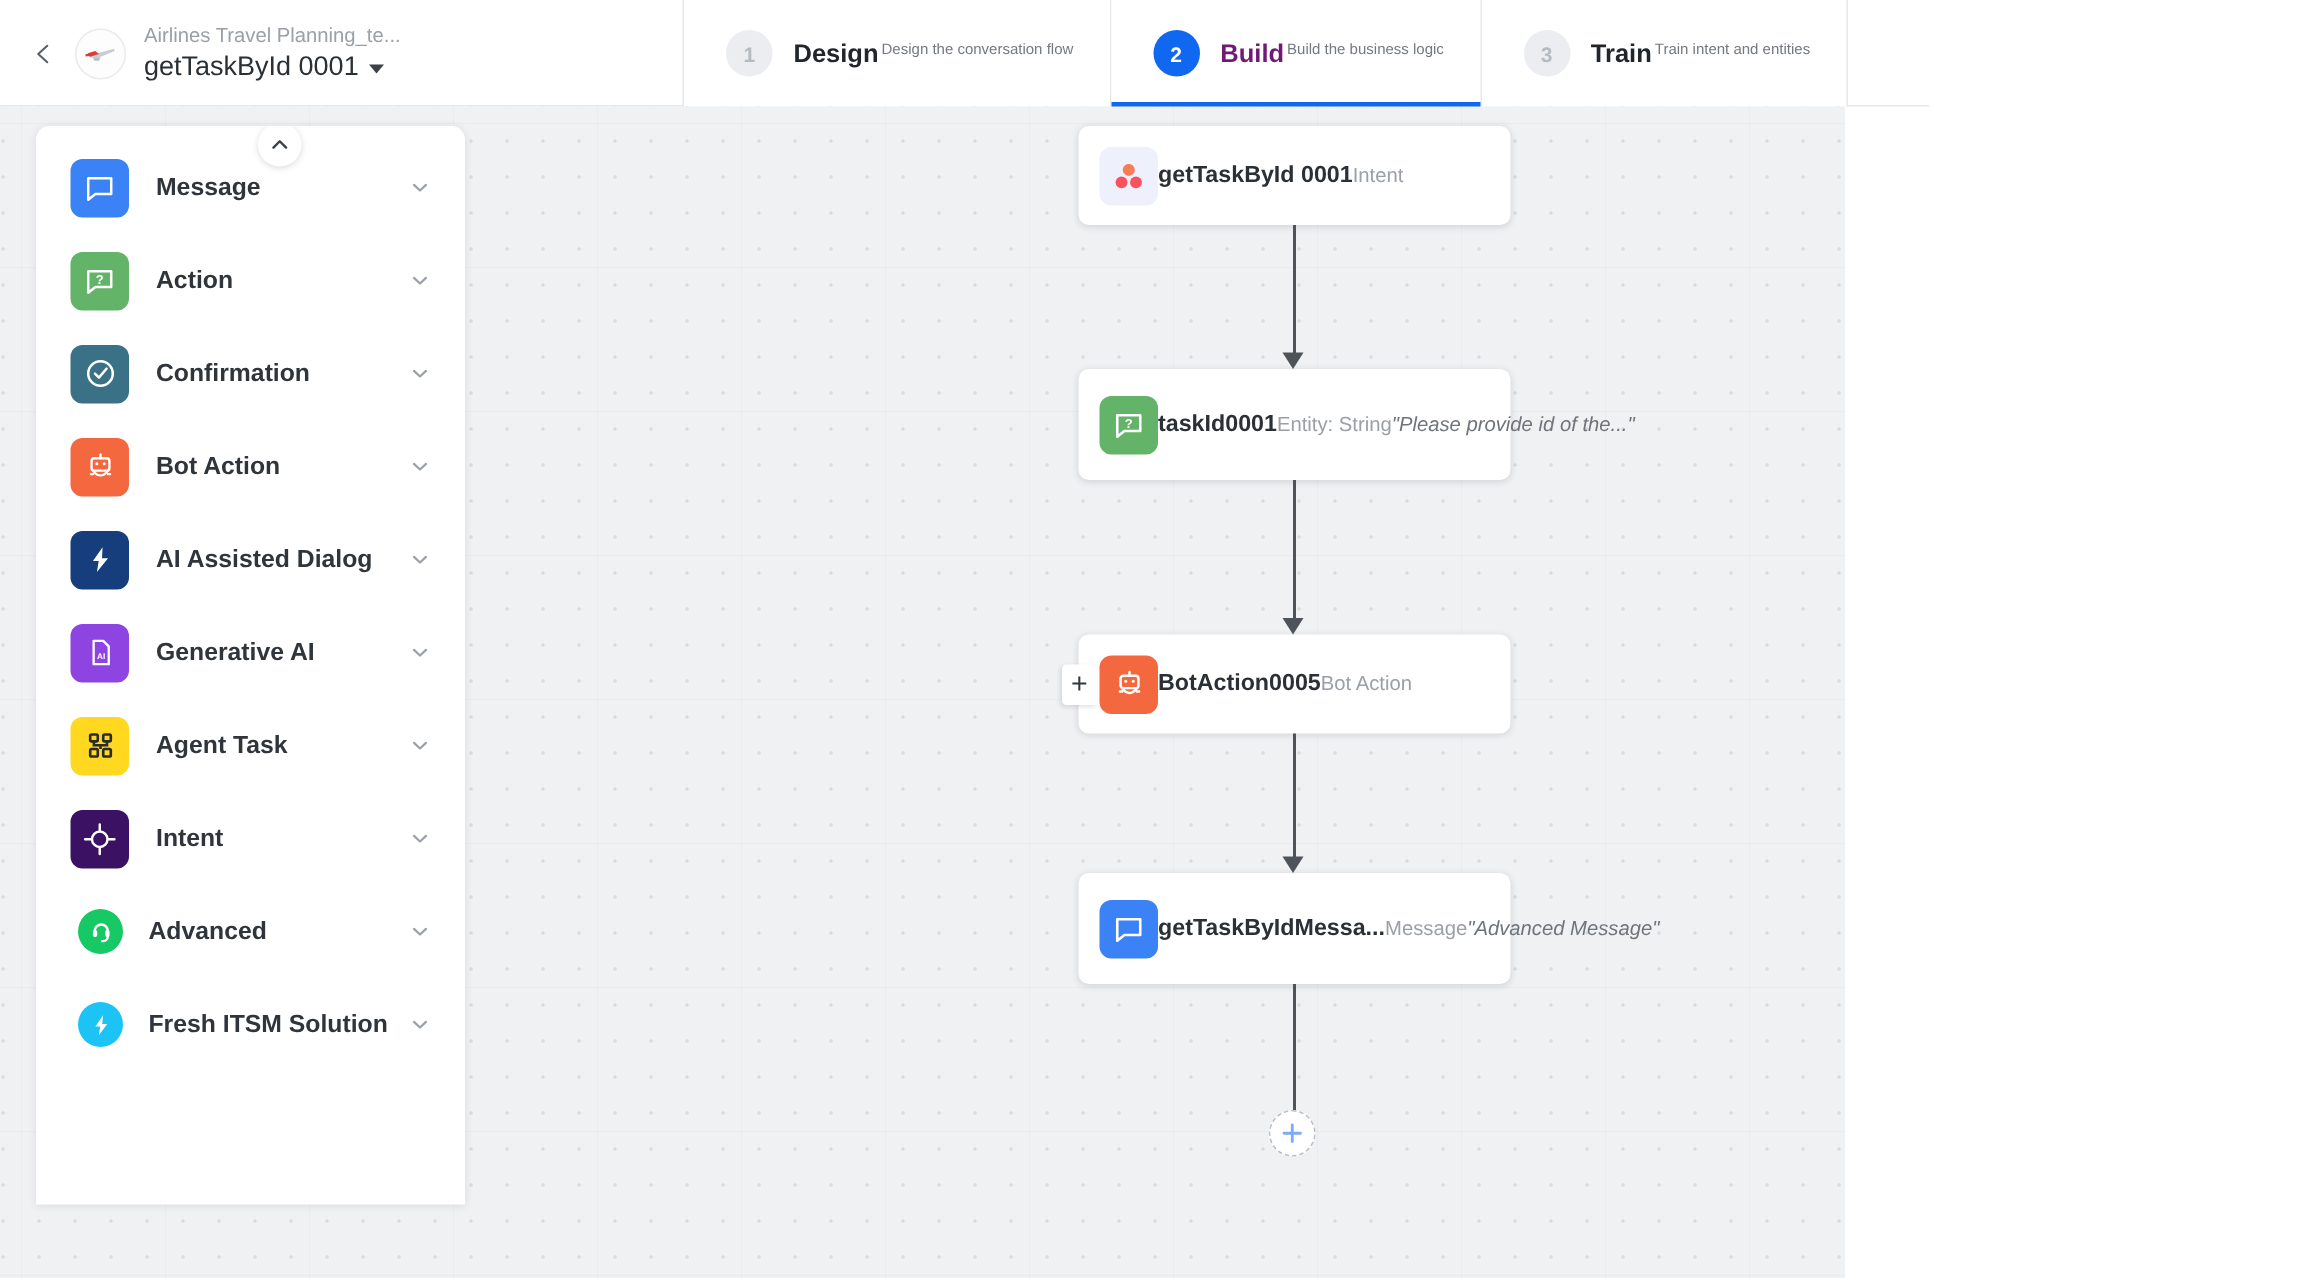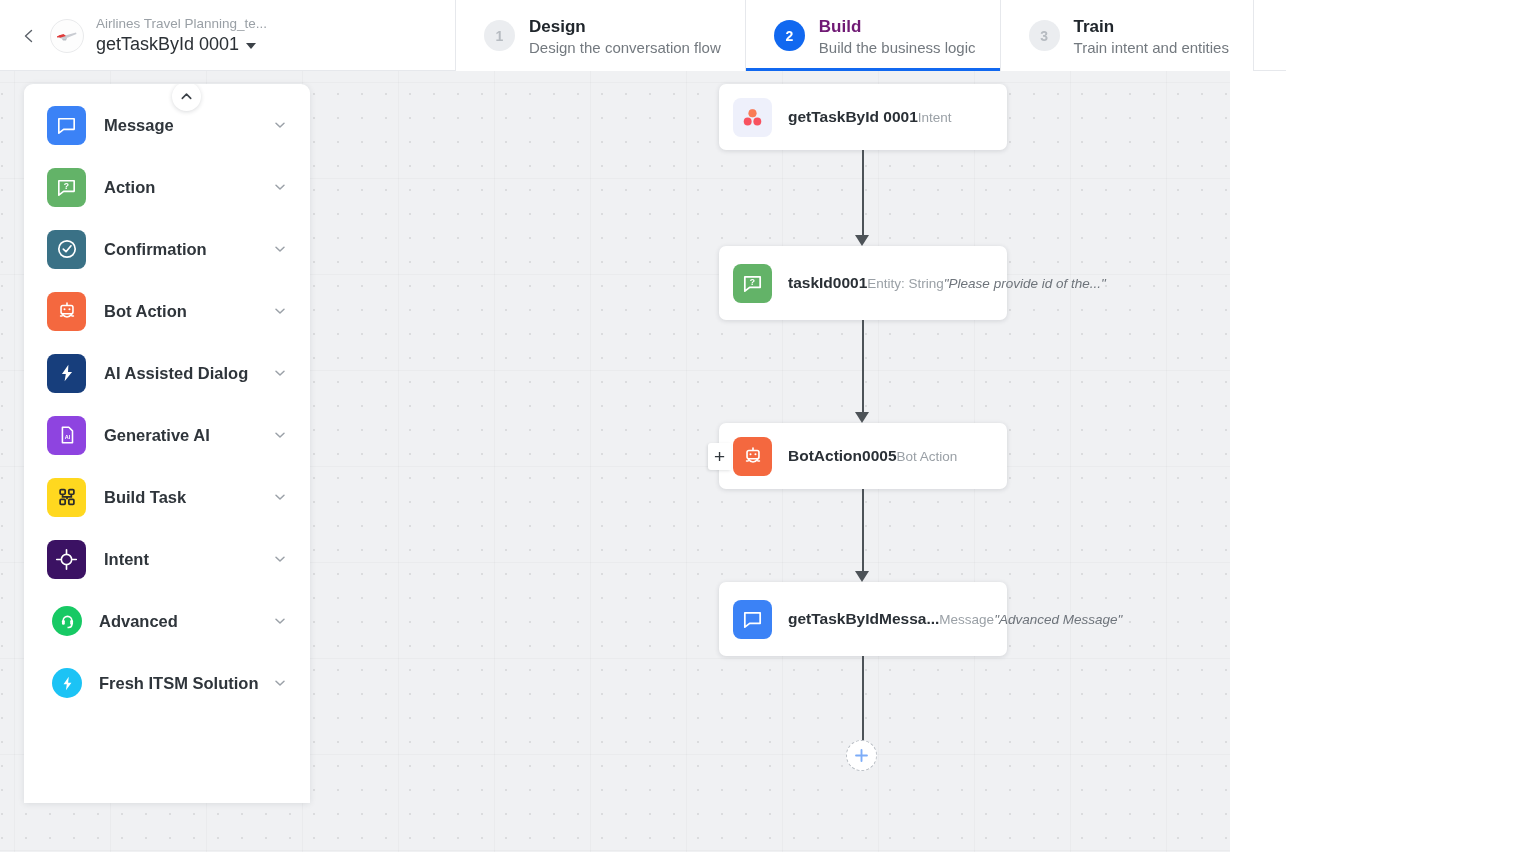--- a/index.html
+++ b/index.html
@@ -68,24 +68,24 @@
     cursor: pointer;
     background: #fff;
   }
   .step-num {
     width: 31px; height: 31px; border-radius: 50%;
     display: flex; align-items: center; justify-content: center;
     font-size: 14px; font-weight: bold; flex: none;
     background: #ebedf0; color: #b6bbc1;
   }
   .step.active .step-num { background: #1168f0; color: #ffffff; }
-  .step-text { display: flex; flex-direction: column; gap: 2px; }
+  .step-text { display: flex; flex-direction: row; gap: 2px; }
   .step-title { font-size: 17px; font-weight: bold; color: #20262c; line-height: 21px; }
   .step.active .step-title { color: #701a75; }
-  .step-desc { font-size: 15px; color: #73797f; line-height: 17px; }
+  .step-desc { font-size: 10px; color: #73797f; line-height: 17px; }
   .step.active::after {
     content: ""; position: absolute; left: 0; right: 0; bottom: -1px;
     height: 4px; background: #1168f0;
   }
   .hdr-rest { flex: 1; background: #ffffff; }
 
   
   .canvas {
     position: absolute; top: 71px; left: 0;
     width: 1230px; height: 781px;
@@ -145,21 +145,21 @@
     box-shadow: 0 1px 5px rgba(30,38,48,0.14);
     display: flex; align-items: center;
     padding: 0 16px 0 14px;
     cursor: pointer;
   }
   .node-ico {
     width: 39px; height: 39px; border-radius: 8px;
     display: flex; align-items: center; justify-content: center;
     flex: none; color: #ffffff;
   }
-  .node-body { margin-left: 16px; min-width: 0; text-align: right; }
+  .node-body { margin-left: 0; min-width: 0; text-align: right; }
   .node-title {
     font-size: 15.5px; font-weight: bold; color: #2a3036;
     line-height: 20px; white-space: nowrap; overflow: hidden;
   }
   .node-sub { font-size: 13.5px; color: #9aa0a6; line-height: 18px; white-space: nowrap; }
   .node-quote { font-size: 13.5px; color: #6e747b; font-style: italic; line-height: 18px; white-space: nowrap; }
 
   .edge { position: absolute; width: 2px; background: #4d5358; left: 862px; }
   .arrowhead {
     position: absolute; left: 855px;
@@ -326,21 +326,21 @@
             <svg width="22" height="22" viewBox="0 0 24 24">
               <g fill="none" stroke="#2b2b2b" stroke-width="1.9">
                 <rect x="4.5" y="4" width="5.5" height="5" rx="1"></rect>
                 <rect x="14" y="4" width="5.5" height="5" rx="1"></rect>
                 <rect x="4.5" y="14.5" width="5.5" height="5.5" rx="1"></rect>
                 <rect x="14" y="14.5" width="5.5" height="5.5" rx="1"></rect>
                 <path d="M7.2 9v2.8h9.5V9M12 11.8v2.7"></path>
               </g>
             </svg>
           </span>
-          <span class="side-label">Build Task</span>
+          <span class="side-label">Agent Task</span>
           <span class="chev"><svg width="16" height="16" viewBox="0 0 16 16">
               <path d="M4 6.3 L8 10 L12 6.3" fill="none" stroke="currentColor" stroke-width="1.5" stroke-linecap="round" stroke-linejoin="round"></path>
             </svg></span>
         </div>
         <div class="side-item">
           <span class="side-ico" style="background:#3b1263">
             <svg width="23" height="23" viewBox="0 0 24 24">
               <circle cx="12" cy="12" r="5.4" fill="none" stroke="#fff" stroke-width="1.7" stroke-linecap="round" stroke-linejoin="round"></circle>
               <path d="M12 1.8v4M12 18.2v4M1.8 12h4M18.2 12h4" fill="none" stroke="#fff" stroke-width="1.7" stroke-linecap="round" stroke-linejoin="round"></path>
             </svg>

